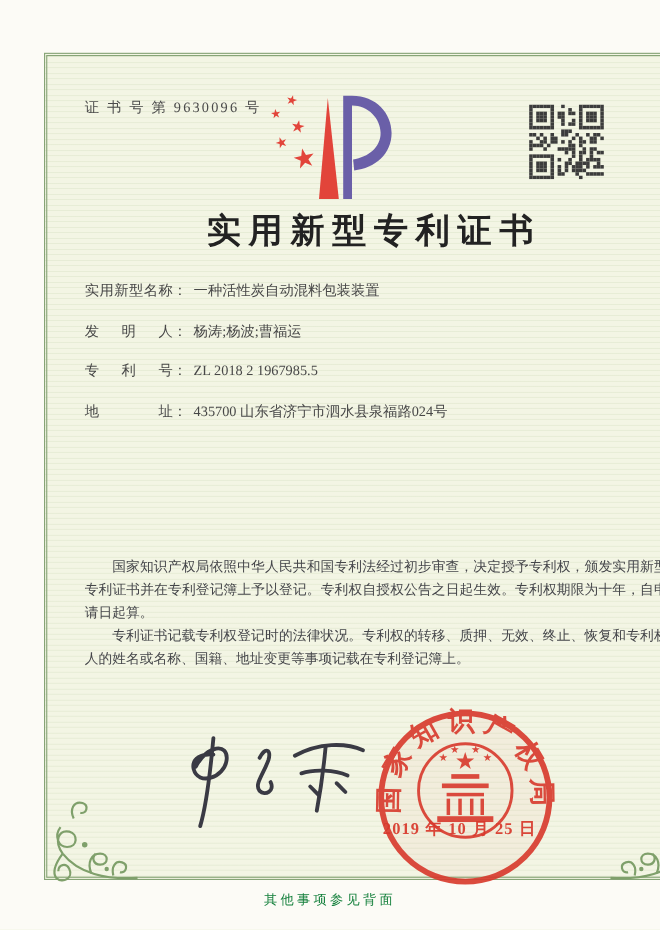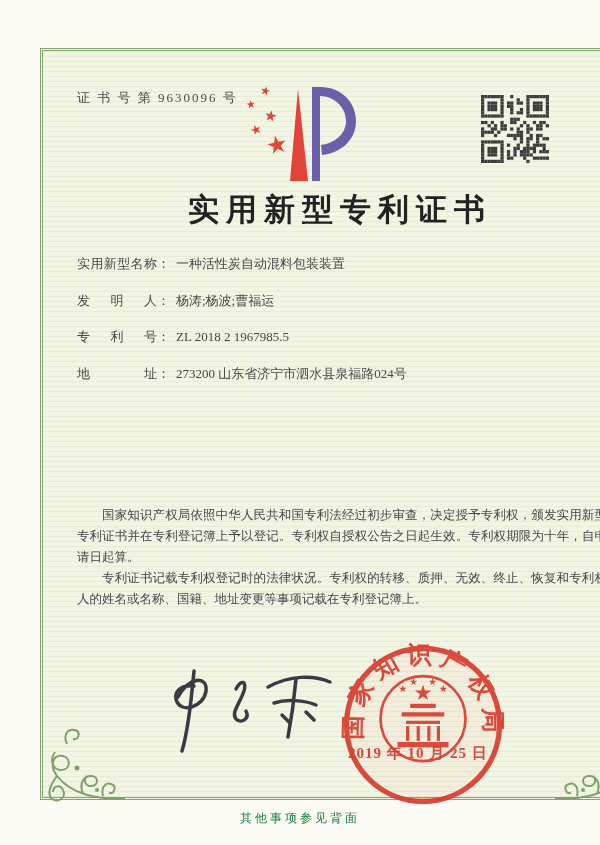--- a/index.html
+++ b/index.html
@@ -319,21 +319,21 @@
     <div class="field-row">
       <span class="field-label">实用新型名称</span><span class="field-colon">：</span><span>一种活性炭自动混料包装装置</span>
     </div>
     <div class="field-row">
       <span class="field-label">发明人</span><span class="field-colon">：</span><span>杨涛;杨波;曹福运</span>
     </div>
     <div class="field-row">
       <span class="field-label">专利号</span><span class="field-colon">：</span><span>ZL 2018 2 1967985.5</span>
     </div>
     <div class="field-row">
-      <span class="field-label">地址</span><span class="field-colon">：</span><span>273200 山东省济宁市泗水县泉福路024号</span>
+      <span class="field-label">地址</span><span class="field-colon">：</span><span>435700 山东省济宁市泗水县泉福路024号</span>
     </div>
   </div>
 
   <div class="paras">
     <p>国家知识产权局依照中华人民共和国专利法经过初步审查，决定授予专利权，颁发实用新型专利证书并在专利登记簿上予以登记。专利权自授权公告之日起生效。专利权期限为十年，自申请日起算。</p>
     <p>专利证书记载专利权登记时的法律状况。专利权的转移、质押、无效、终止、恢复和专利权人的姓名或名称、国籍、地址变更等事项记载在专利登记簿上。</p>
   </div>
 
 
   <svg class="signature" viewBox="0 0 215 110" fill="none" stroke="#3a3a44" stroke-width="3.5" stroke-linecap="round">

